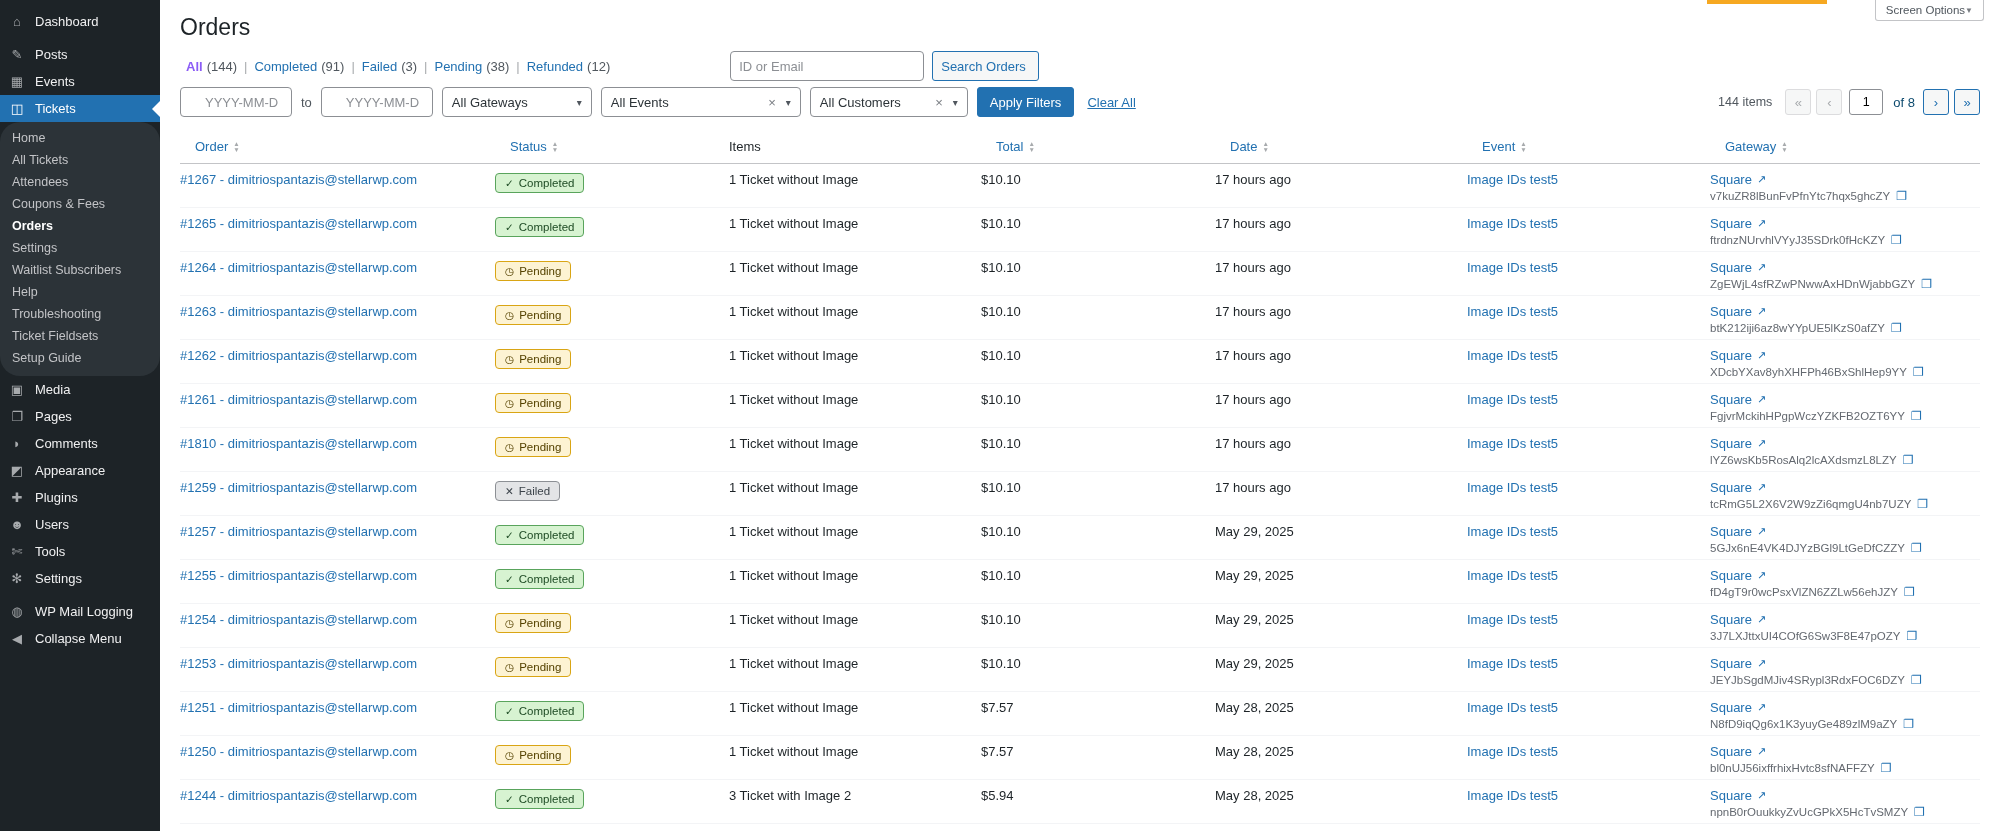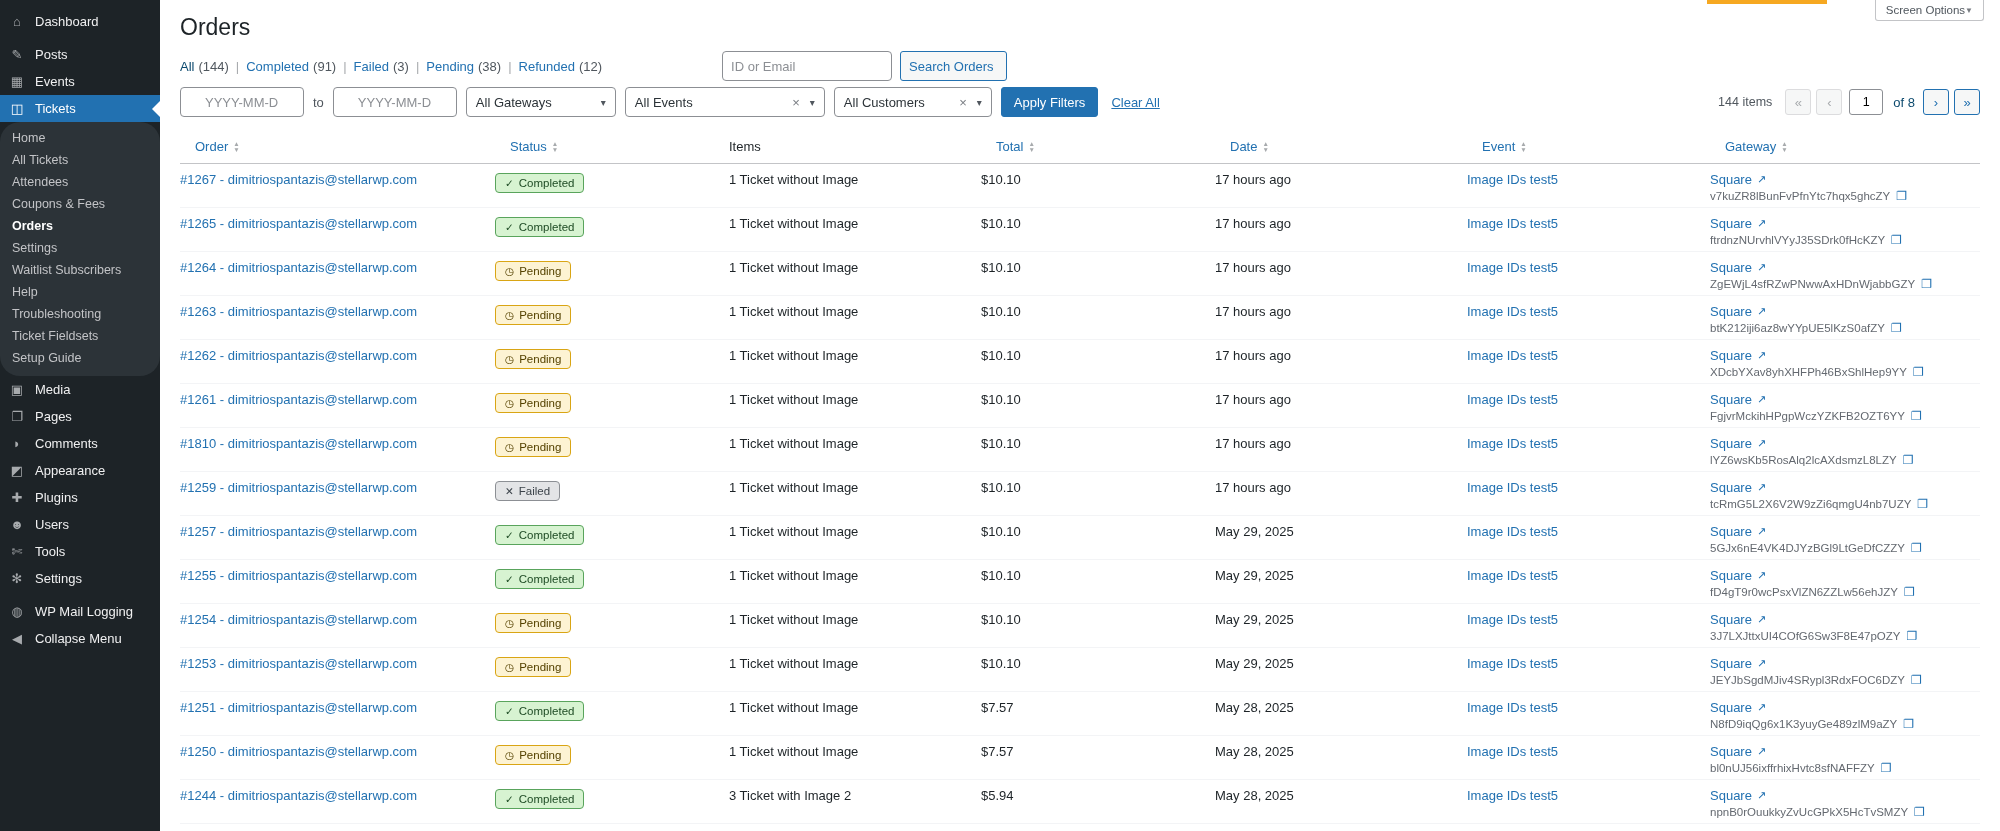--- a/index.html
+++ b/index.html
@@ -26,33 +26,33 @@
   .screen-options { position:absolute; top:0; right:16px; background:#fff; border:1px solid #c3c4c7; border-top:none; border-radius:0 0 3px 3px; padding:4px 10px; font-size:11.5px; color:#50575e; display:flex; align-items:center; gap:0; cursor:pointer; }
   .screen-options .so-caret { font-size:8px; color:#787c82; }
 
   h1.page-title { font-size:23px; font-weight:400; padding:14px 0 2px; color:#1d2327; }
 
   .views-row { display:flex; align-items:center; margin:8px 0 4px; height:30px; }
   .views-list { display:flex; align-items:center; gap:7px; font-size:13px; }
   .view-link { cursor:pointer; display:inline-flex; gap:4px; }
   .view-link .view-label { color:#2271b1; }
   .view-link .view-count { color:#50575e; }
-  .view-link.current .view-label { color:#0c4a6e; font-weight:400; }
+  .view-link.current .view-label { color:#8b5cf6; font-weight:700;margin-left:6px; }
   .view-sep { color:#a7aaad; }
   .search-group { margin-left:120px; display:flex; align-items:center; gap:8px; }
   .input { height:30px; border:1px solid #8c8f94; border-radius:4px; padding:0 8px; font-size:13px; color:#2c3338; background:#fff; }
   .input::placeholder { color:#8c8f94; }
-  .search-input { width:170px; }
+  .search-input { width:194px; }
   .btn { height:30px; padding:0 12px; border-radius:3px; font-size:13px; cursor:pointer; font-family:inherit; }
   .btn-secondary { background:#f6f7f7; border:1px solid #2271b1; color:#2271b1;padding-left:8px; }
   .btn-primary { background:#2271b1; border:1px solid #2271b1; color:#fff; }
 
   .filters-row { display:flex; align-items:center; margin:6px 0 12px; }
   .filters-left { display:flex; align-items:center; gap:9px; }
-  .date-input { width:124px;padding-left:24px; }
+  .date-input { width:112px;padding-left:24px; }
   .to-label { color:#50575e; }
   .select-box { height:30px; border:1px solid #8c8f94; border-radius:4px; background:#fff; display:flex; align-items:center; gap:10px; padding:0 9px; font-size:13px; color:#2c3338; cursor:pointer; }
   .select-box.w-gateways { width:150px; }
   .select-box.w-events { width:200px; }
   .select-box.w-customers { width:158px; }
   .select-box .grow { flex:1; }
   .select-clear { color:#787c82; font-size:13px; }
   .select-caret { color:#50575e; font-size:10px; }
   .clear-all { color:#2271b1; text-decoration:underline; cursor:pointer; margin-left:4px; }
 

